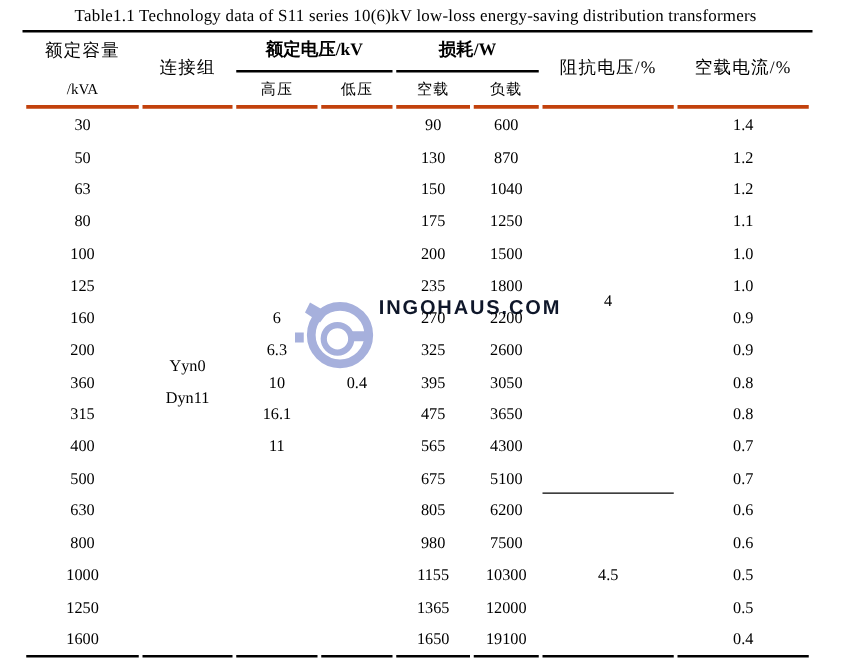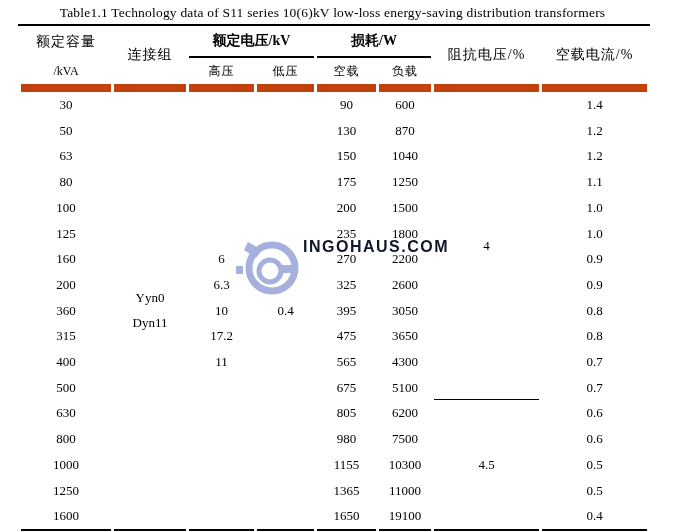--- a/index.html
+++ b/index.html
@@ -47,21 +47,21 @@
   td,th{
     padding:0;margin:0;text-align:center;vertical-align:middle;
     font-weight:normal;font-size:13px;line-height:25.7px;
     overflow:visible;white-space:nowrap;
   }
   
   .hr1 th{height:30px;line-height:30px;font-size:14px;}
   .hr2 th{height:26px;line-height:24px;font-size:12px;}
   th.cn{letter-spacing:1px;}
   .grp{border-bottom:2px solid #000;font-weight:bold;}
-  .hb{border-bottom:8px solid #c2410c;}
+  .hb{border-bottom:3px solid #c2410c;}
   
   tbody td{height:25.7px;}
   td.merged{vertical-align:middle;}
   td.merged div{line-height:25.7px;}
   .imp-split{border-bottom:1px solid #000;}
   .bb{border-bottom:2px solid #000;}
 </style>
 </head>
 <body>
 
@@ -119,21 +119,21 @@
       <tr>
         <td>30</td>
         <td class="merged bb" rowspan="17">
           <div>Yyn0</div>
           <div>Dyn11</div>
         </td>
         <td class="merged bb" rowspan="17">
           <div>6</div>
           <div>6.3</div>
           <div>10</div>
-          <div>17.2</div>
+          <div>16.1</div>
           <div>11</div>
         </td>
         <td class="merged bb" rowspan="17">
           <div>0.4</div>
         </td>
         <td>90</td>
         <td>600</td>
         <td class="merged imp-split" rowspan="12">4</td>
         <td>1.4</td>
       </tr>
@@ -218,21 +218,21 @@
       </tr>
       <tr>
         <td>1000</td>
         <td>1155</td>
         <td>10300</td>
         <td>0.5</td>
       </tr>
       <tr>
         <td>1250</td>
         <td>1365</td>
-        <td>11000</td>
+        <td>12000</td>
         <td>0.5</td>
       </tr>
       <tr>
         <td class="bb">1600</td>
         <td class="bb">1650</td>
         <td class="bb">19100</td>
         <td class="bb">0.4</td>
       </tr>
     </tbody>
   </table>

